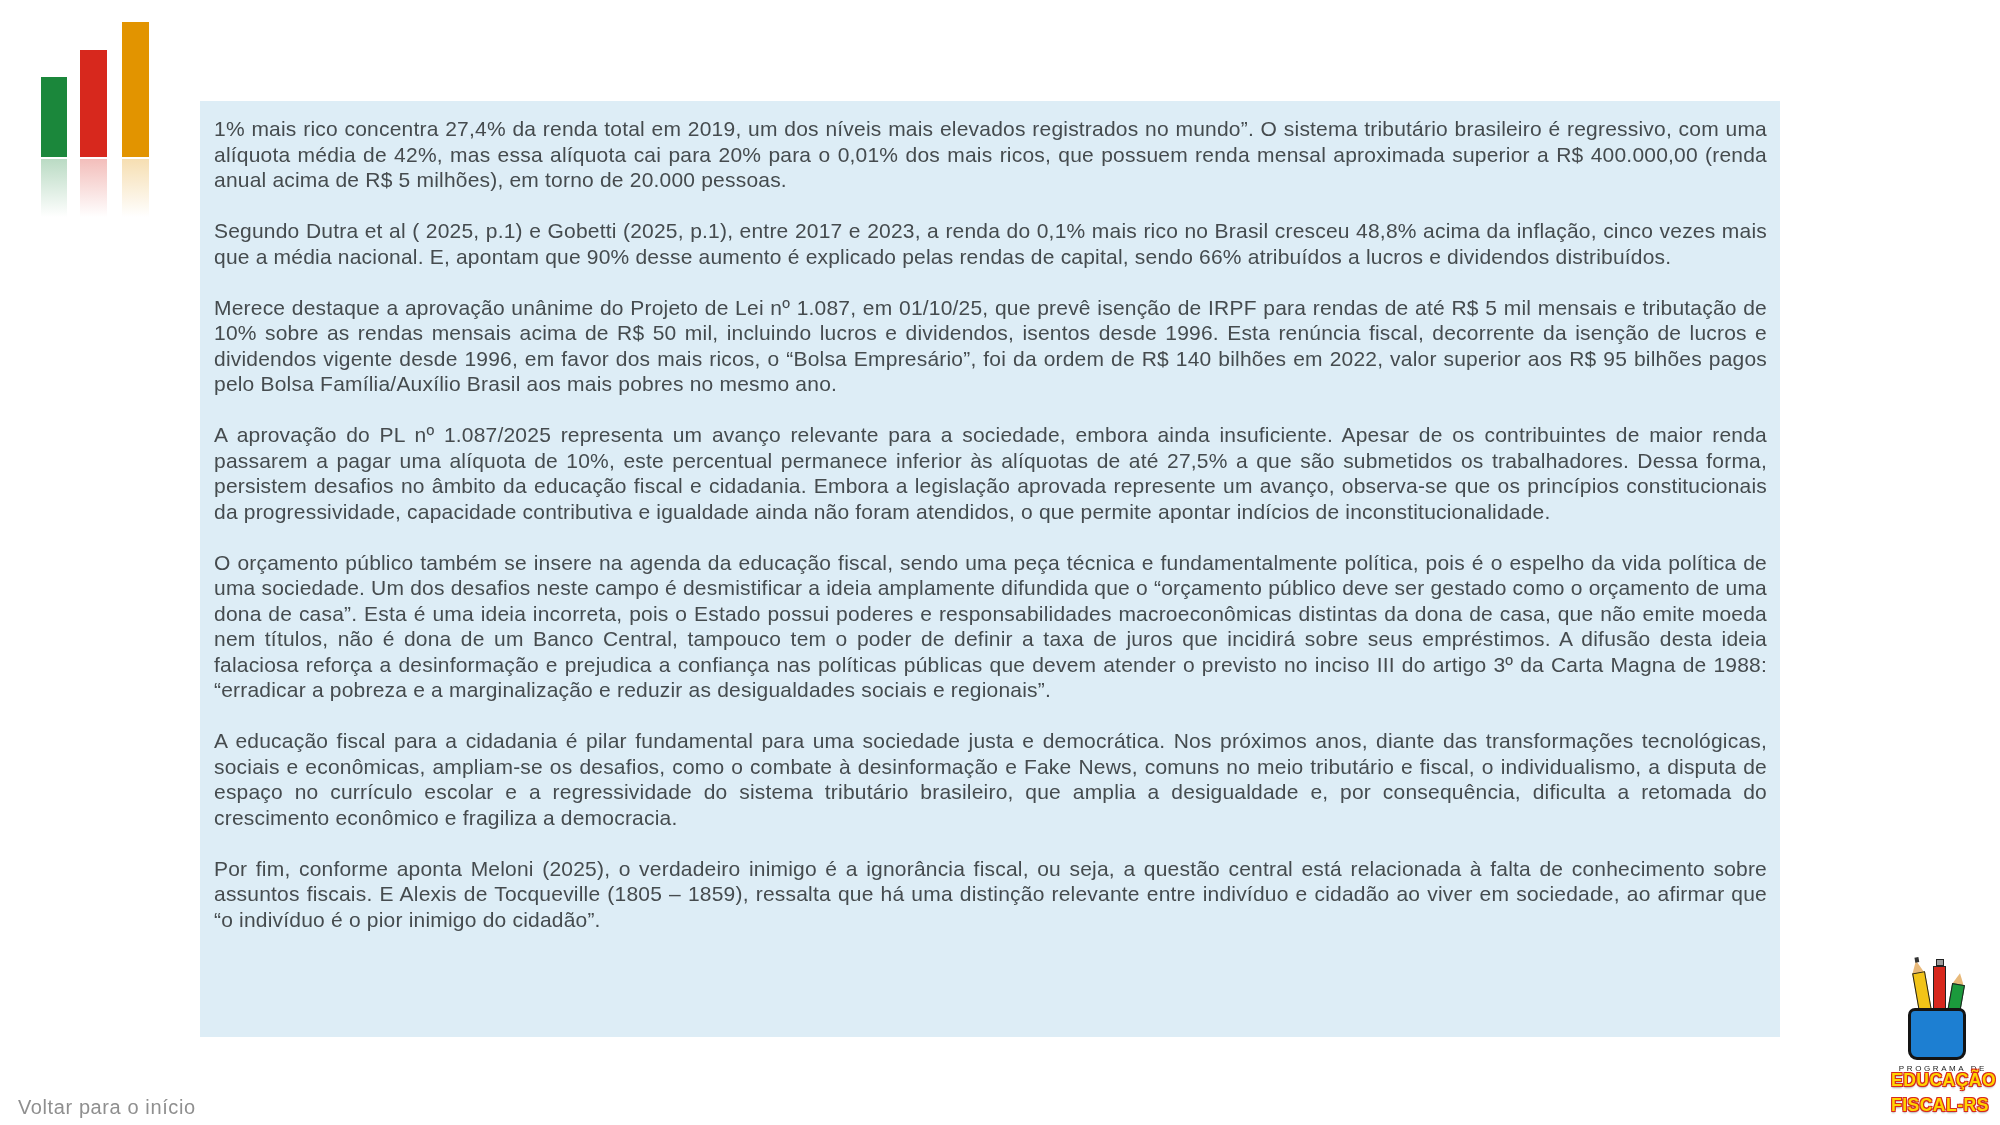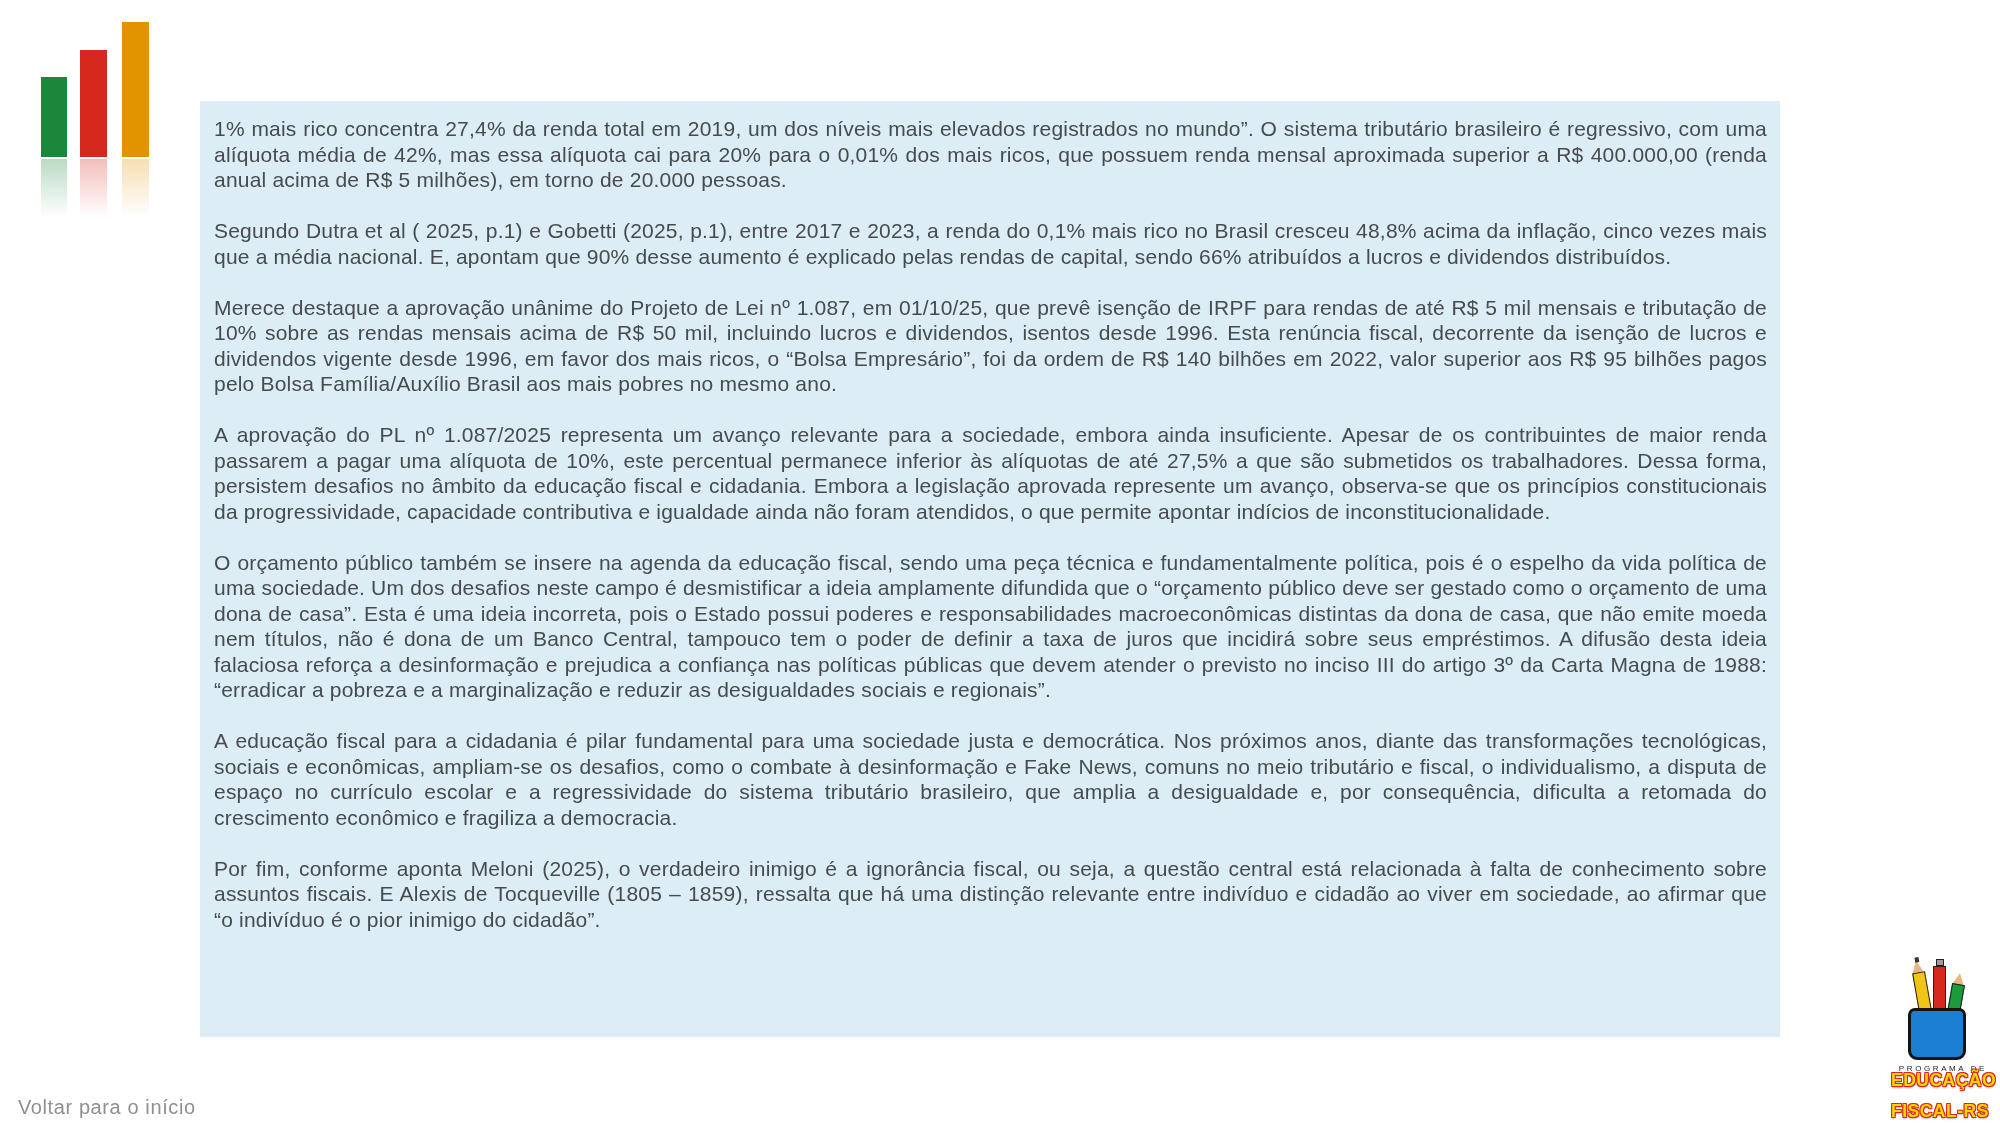--- a/index.html
+++ b/index.html
@@ -64,21 +64,21 @@
   .cup{
     position:absolute;left:17px;bottom:0;width:58px;height:52px;
     background:#1d7fd2;border:3px solid #141414;box-sizing:border-box;
     border-radius:7px 7px 9px 9px;
   }
   .program-line1{font-size:8px;color:#1a1a1a;letter-spacing:2.6px;margin-top:4px;white-space:nowrap;}
   .program-title{
     font-size:17.5px;font-weight:bold;letter-spacing:.5px;color:#ffd400;line-height:15px;white-space:nowrap;
     text-shadow:-1px -1px 0 #d7281d,1px -1px 0 #d7281d,-1px 1px 0 #d7281d,1px 1px 0 #d7281d,0 2px 2px rgba(0,0,0,.35);
   }
-  .program-title.second{margin-top:16px;}
+  .program-title.second{margin-top:10px;}
   .program-line4{font-size:8.5px;color:#d7281d;margin-top:17px;white-space:nowrap;text-decoration:underline;}
 </style>
 </head>
 <body>
 
 <div class="bar-logo">
   <div class="bar green"></div>
   <div class="bar red"></div>
   <div class="bar orange"></div>
   <div class="refl green"></div>

